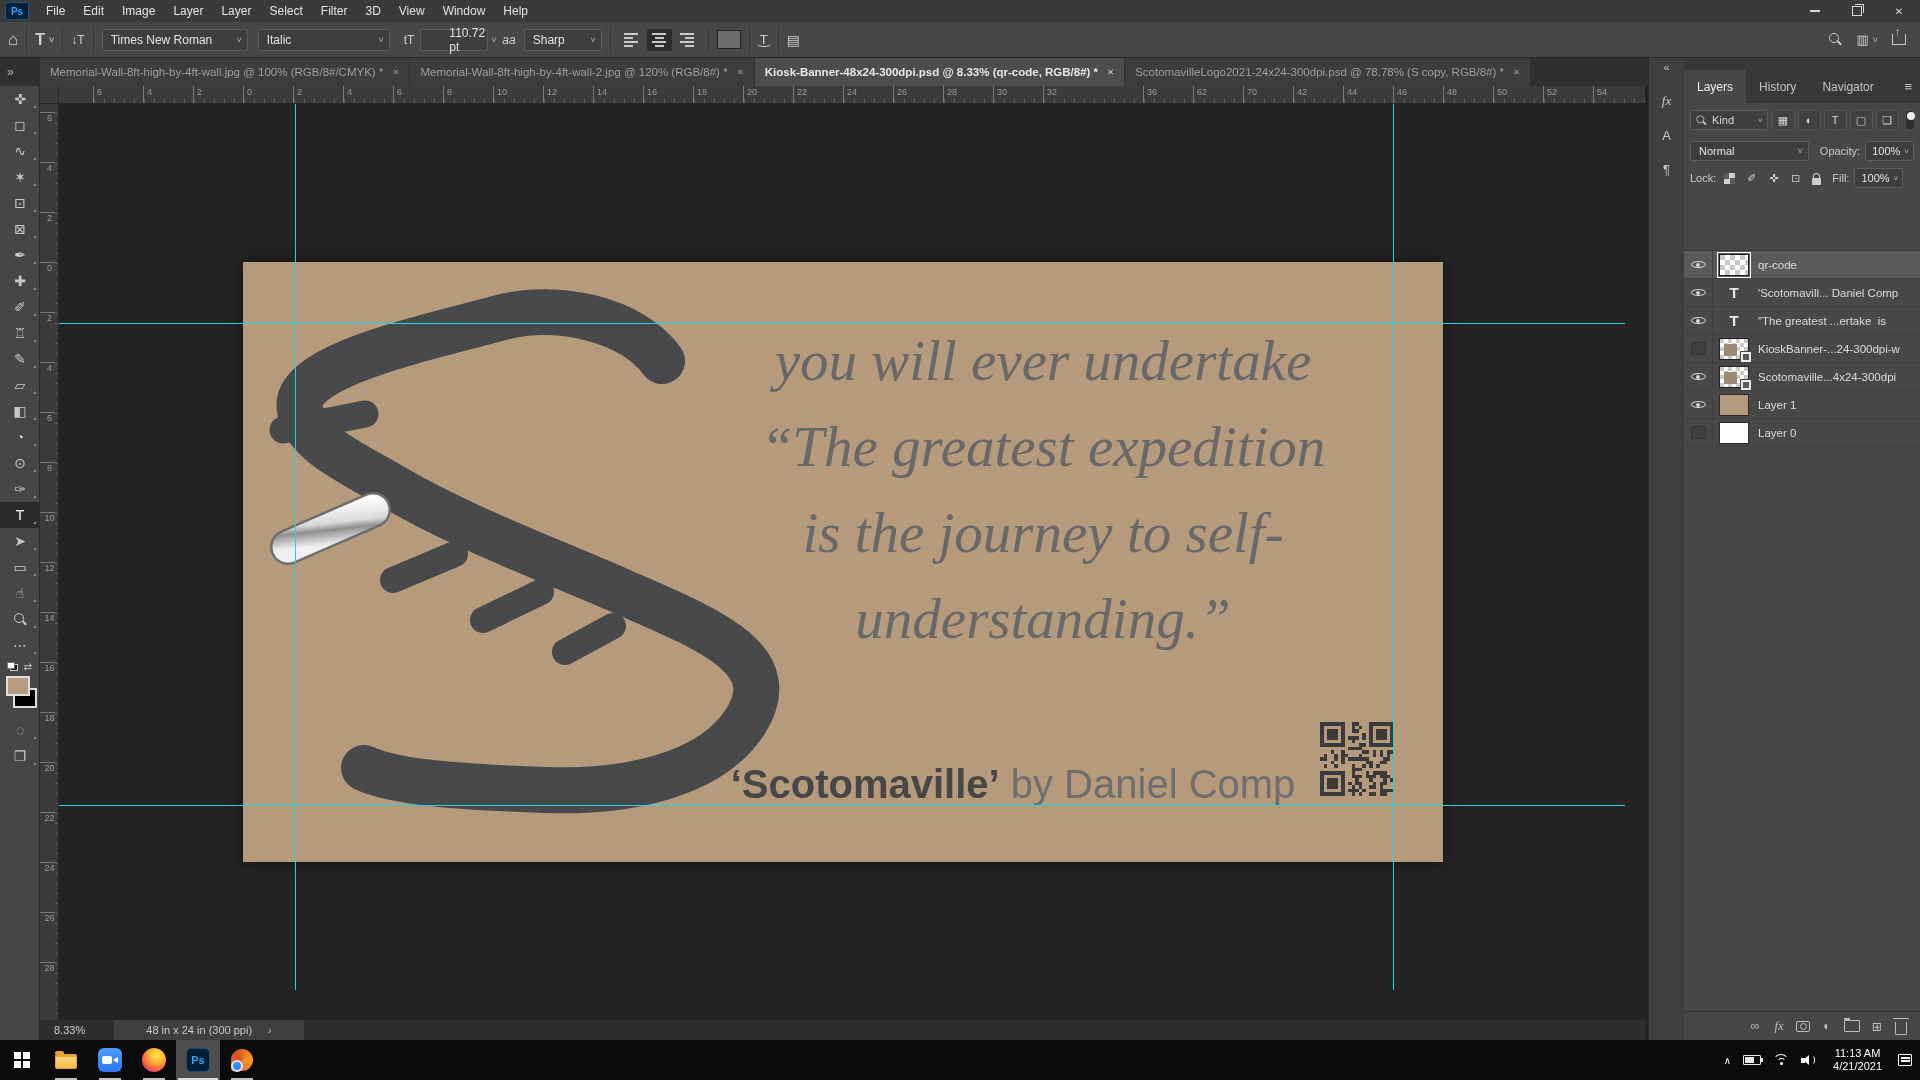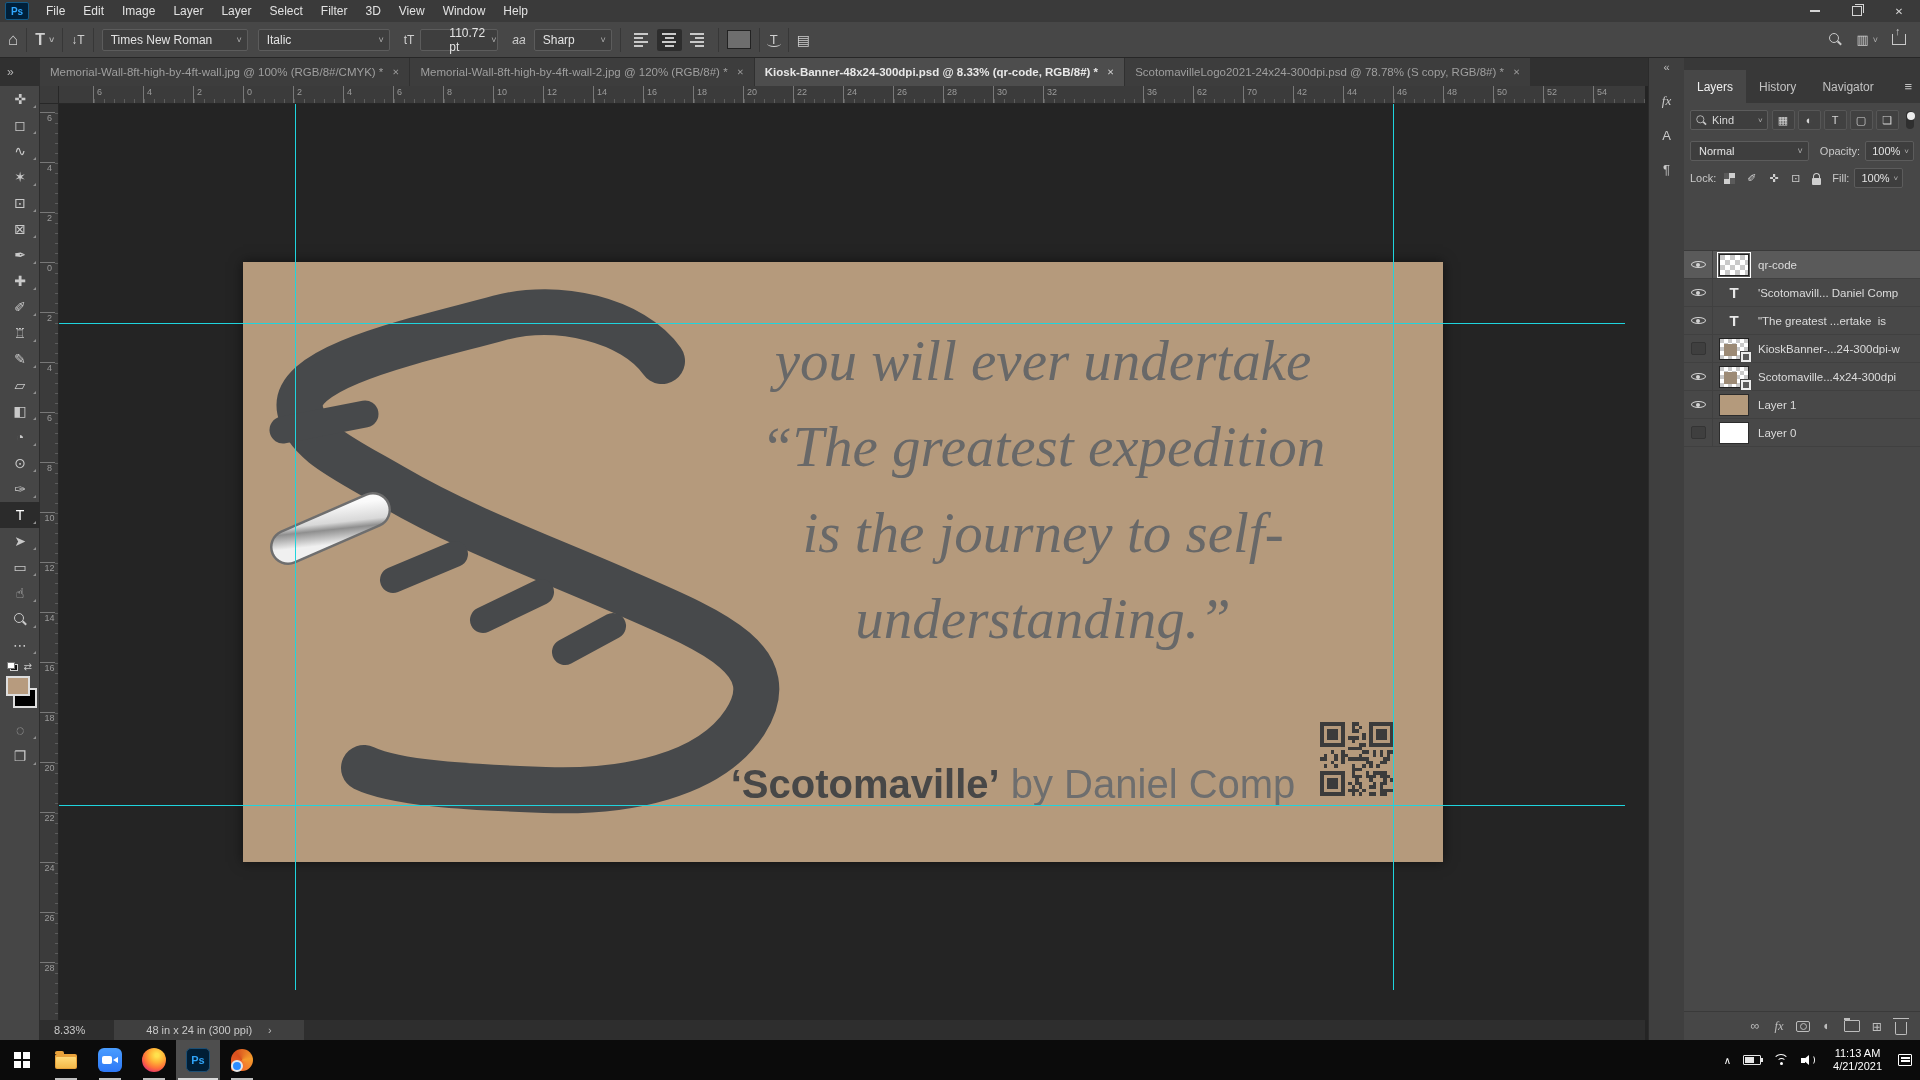--- a/index.html
+++ b/index.html
@@ -240,21 +240,21 @@
         <span class="cv">˅</span>
       </span>
     <span style="width:10px;"></span>
     <span class="combo" style="width:132px;">
         <span>Italic</span>
         <span class="cv">˅</span>
       </span>
     <span style="width:14px;"></span>
     <span class="ob-icon" style="font-size:12px;">tT</span>
     <span style="width:6px;"></span>
-    <span class="combo" style="width:78px;padding-left:28px;">
+    <span class="combo" style="width:68px;padding-left:28px;">
         <span>110.72 pt</span>
         <span class="cv">˅</span>
       </span>
     <span style="width:14px;"></span>
     <span class="ob-icon" style="font-size:12px;font-style:italic;text-align:right;">aa</span>
     <span style="width:8px;"></span>
     <span class="combo" style="width:78px;">
         <span>Sharp</span>
         <span class="cv">˅</span>
       </span>

